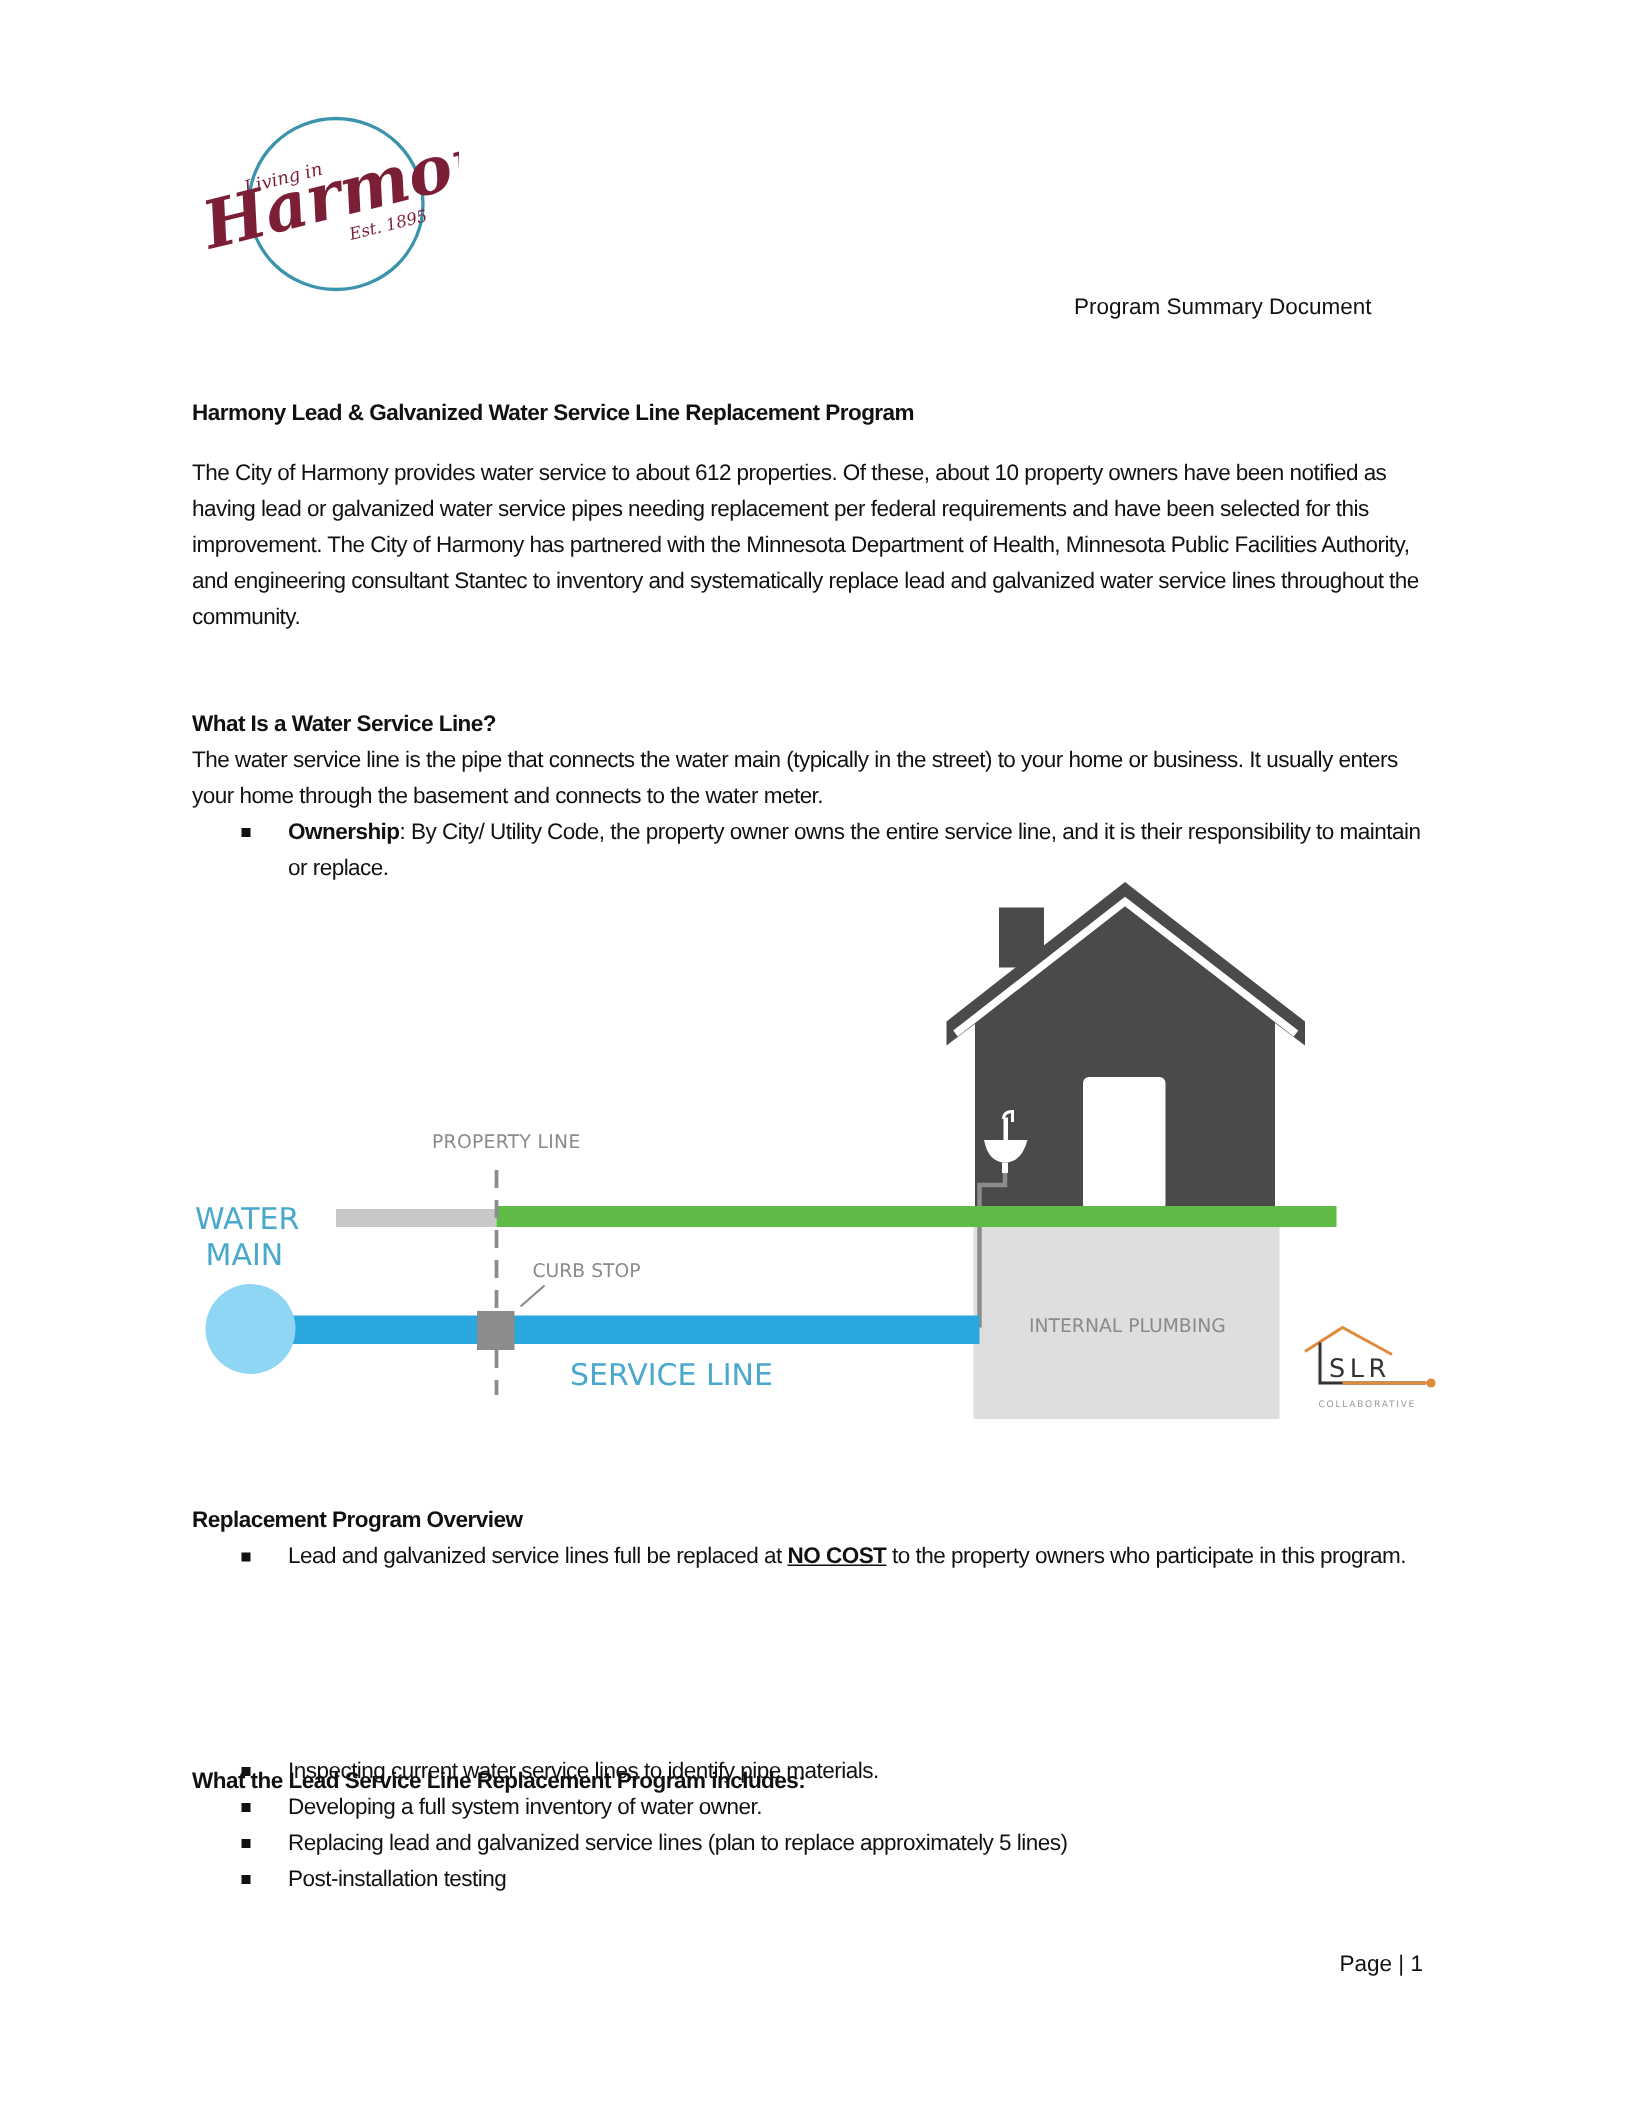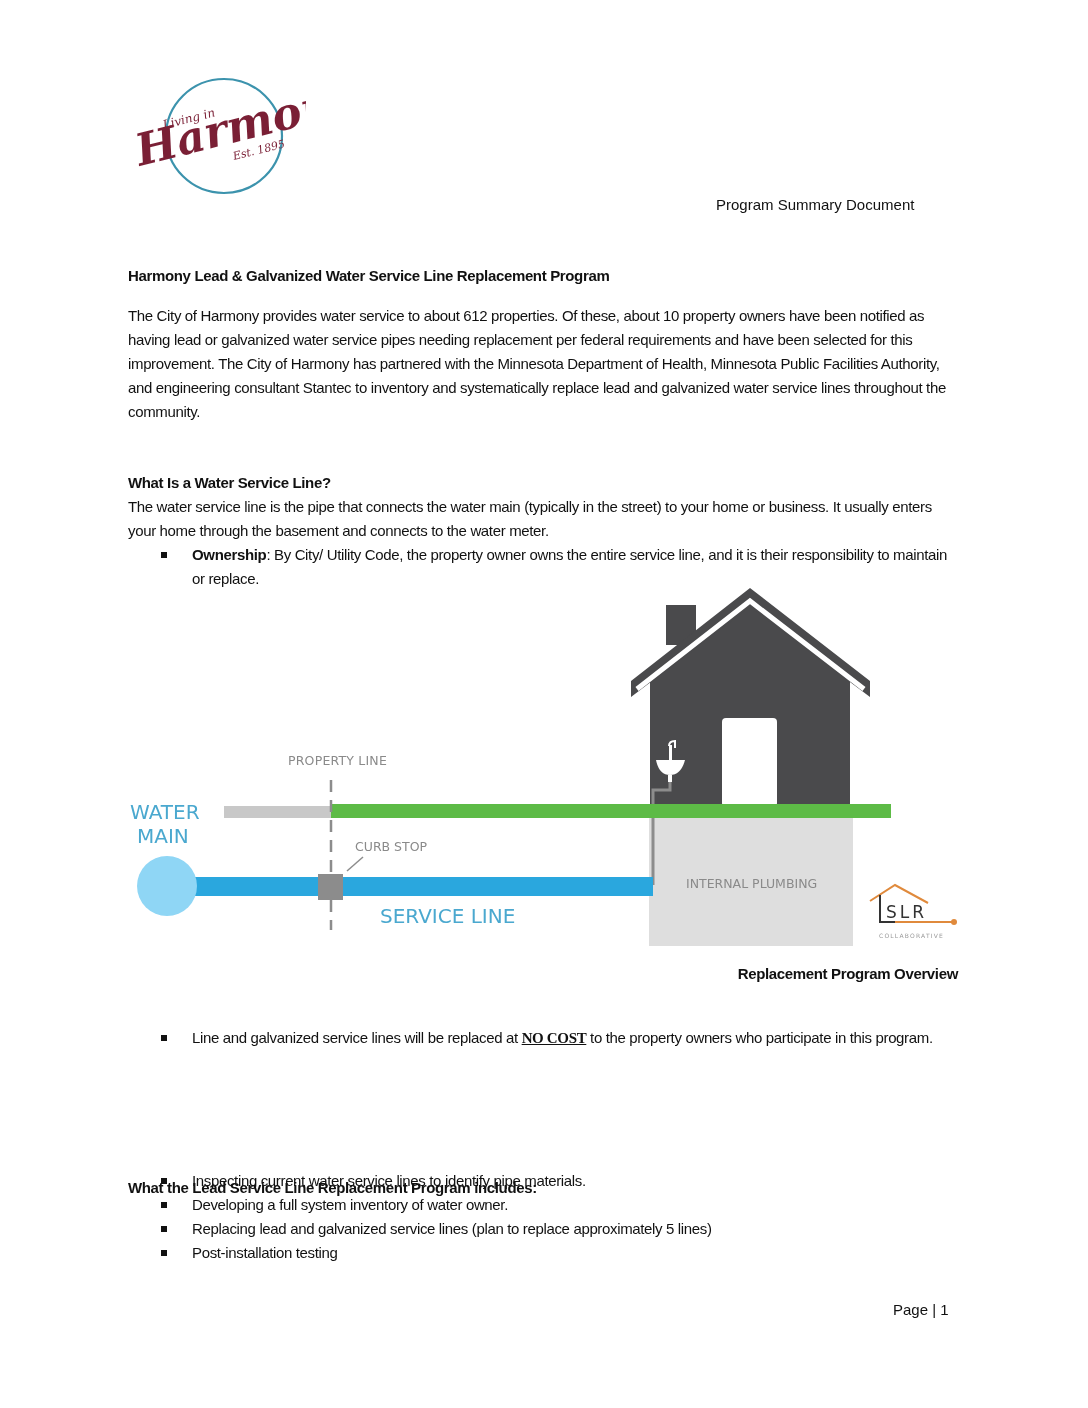--- a/index.html
+++ b/index.html
@@ -6,21 +6,21 @@
   body { width: 1088px; height: 1408px; position: relative; overflow: hidden;
          font-family: "Liberation Sans", sans-serif; color: #111; }
   .abs { position: absolute; }
   .txt { font-size: 15px; line-height: 24px; letter-spacing: -0.35px; }
   .h { font-weight: bold; }
   .para { left: 128px; width: 830px; }
   ul.bullets { list-style: none; margin: 0; padding: 0; }
   ul.bullets li { position: relative; padding-left: 64px; }
   ul.bullets li::before { content: ""; position: absolute; left: 33px; top: 9px;
          width: 6px; height: 6px; background: #111; }
-  .u { text-decoration: underline; font-weight: bold; font-family: Liberation Serif, serif; }
+  .u { text-decoration: underline; font-weight: bold; }
   .diag-label { font-family: "DejaVu Sans", sans-serif; color: #8a8a8a; font-size: 12.5px; letter-spacing: 0.2px; }
 </style>
 </head>
 <body>
 
 <div class="abs" style="left:134px; top:74px; width:172px; height:124px;">
   <svg width="172" height="124" viewBox="0 0 172 124">
     <ellipse cx="90" cy="62" rx="58" ry="57" fill="none" stroke="#3c93ad" stroke-width="2.2"></ellipse>
     <text x="30" y="55" font-family="DejaVu Serif, serif" font-style="italic" font-size="12" fill="#7a1f35" transform="rotate(-14 30 55)">Living in</text>
     <text x="6" y="92" font-family="DejaVu Serif, serif" font-style="italic" font-weight="bold" font-size="44" fill="#7a1f35" transform="rotate(-14 6 92)">Harmony</text>
@@ -87,23 +87,23 @@
       <polyline points="750,316 775,300 808,318" fill="none" stroke="#e08a3c" stroke-width="2"></polyline>
       <path d="M760,310 L760,337 L830,337" fill="none" stroke="#333" stroke-width="2"></path>
       <line x1="775" y1="337" x2="832" y2="337" stroke="#e08a3c" stroke-width="2"></line>
       <circle cx="834" cy="337" r="3" fill="#e08a3c"></circle>
       <text x="766" y="333" fill="#333" font-family="DejaVu Sans, sans-serif" font-size="17" letter-spacing="3">SLR</text>
       <text x="759" y="353" fill="#999" font-family="DejaVu Sans, sans-serif" font-size="6" letter-spacing="1.2">COLLABORATIVE</text>
     </g>
   </svg>
 </div>
 
-<div class="abs para txt h" style="top:962px;text-align:right;">Replacement Program Overview</div>
+<div class="abs para txt h" style="top:1002px;">Replacement Program Overview</div>
 <ul class="abs para txt bullets" style="top:1026px; width:820px;">
-  <li><span>Line and galvanized service lines will be replaced at </span><span class="u">NO COST</span><span> to the property owners who participate in this program.</span></li>
+  <li><span>Lead and galvanized service lines full be replaced at </span><span class="u">NO COST</span><span> to the property owners who participate in this program.</span></li>
 </ul>
 
 <div class="abs para txt h" style="top:1176px;">What the Lead Service Line Replacement Program includes:</div>
 <ul class="abs para txt bullets" style="top:1169px;">
   <li>Inspecting current water service lines to identify pipe materials.</li>
   <li>Developing a full system inventory of water owner.</li>
   <li>Replacing lead and galvanized service lines (plan to replace approximately 5 lines)</li>
   <li>Post-installation testing</li>
 </ul>
 

